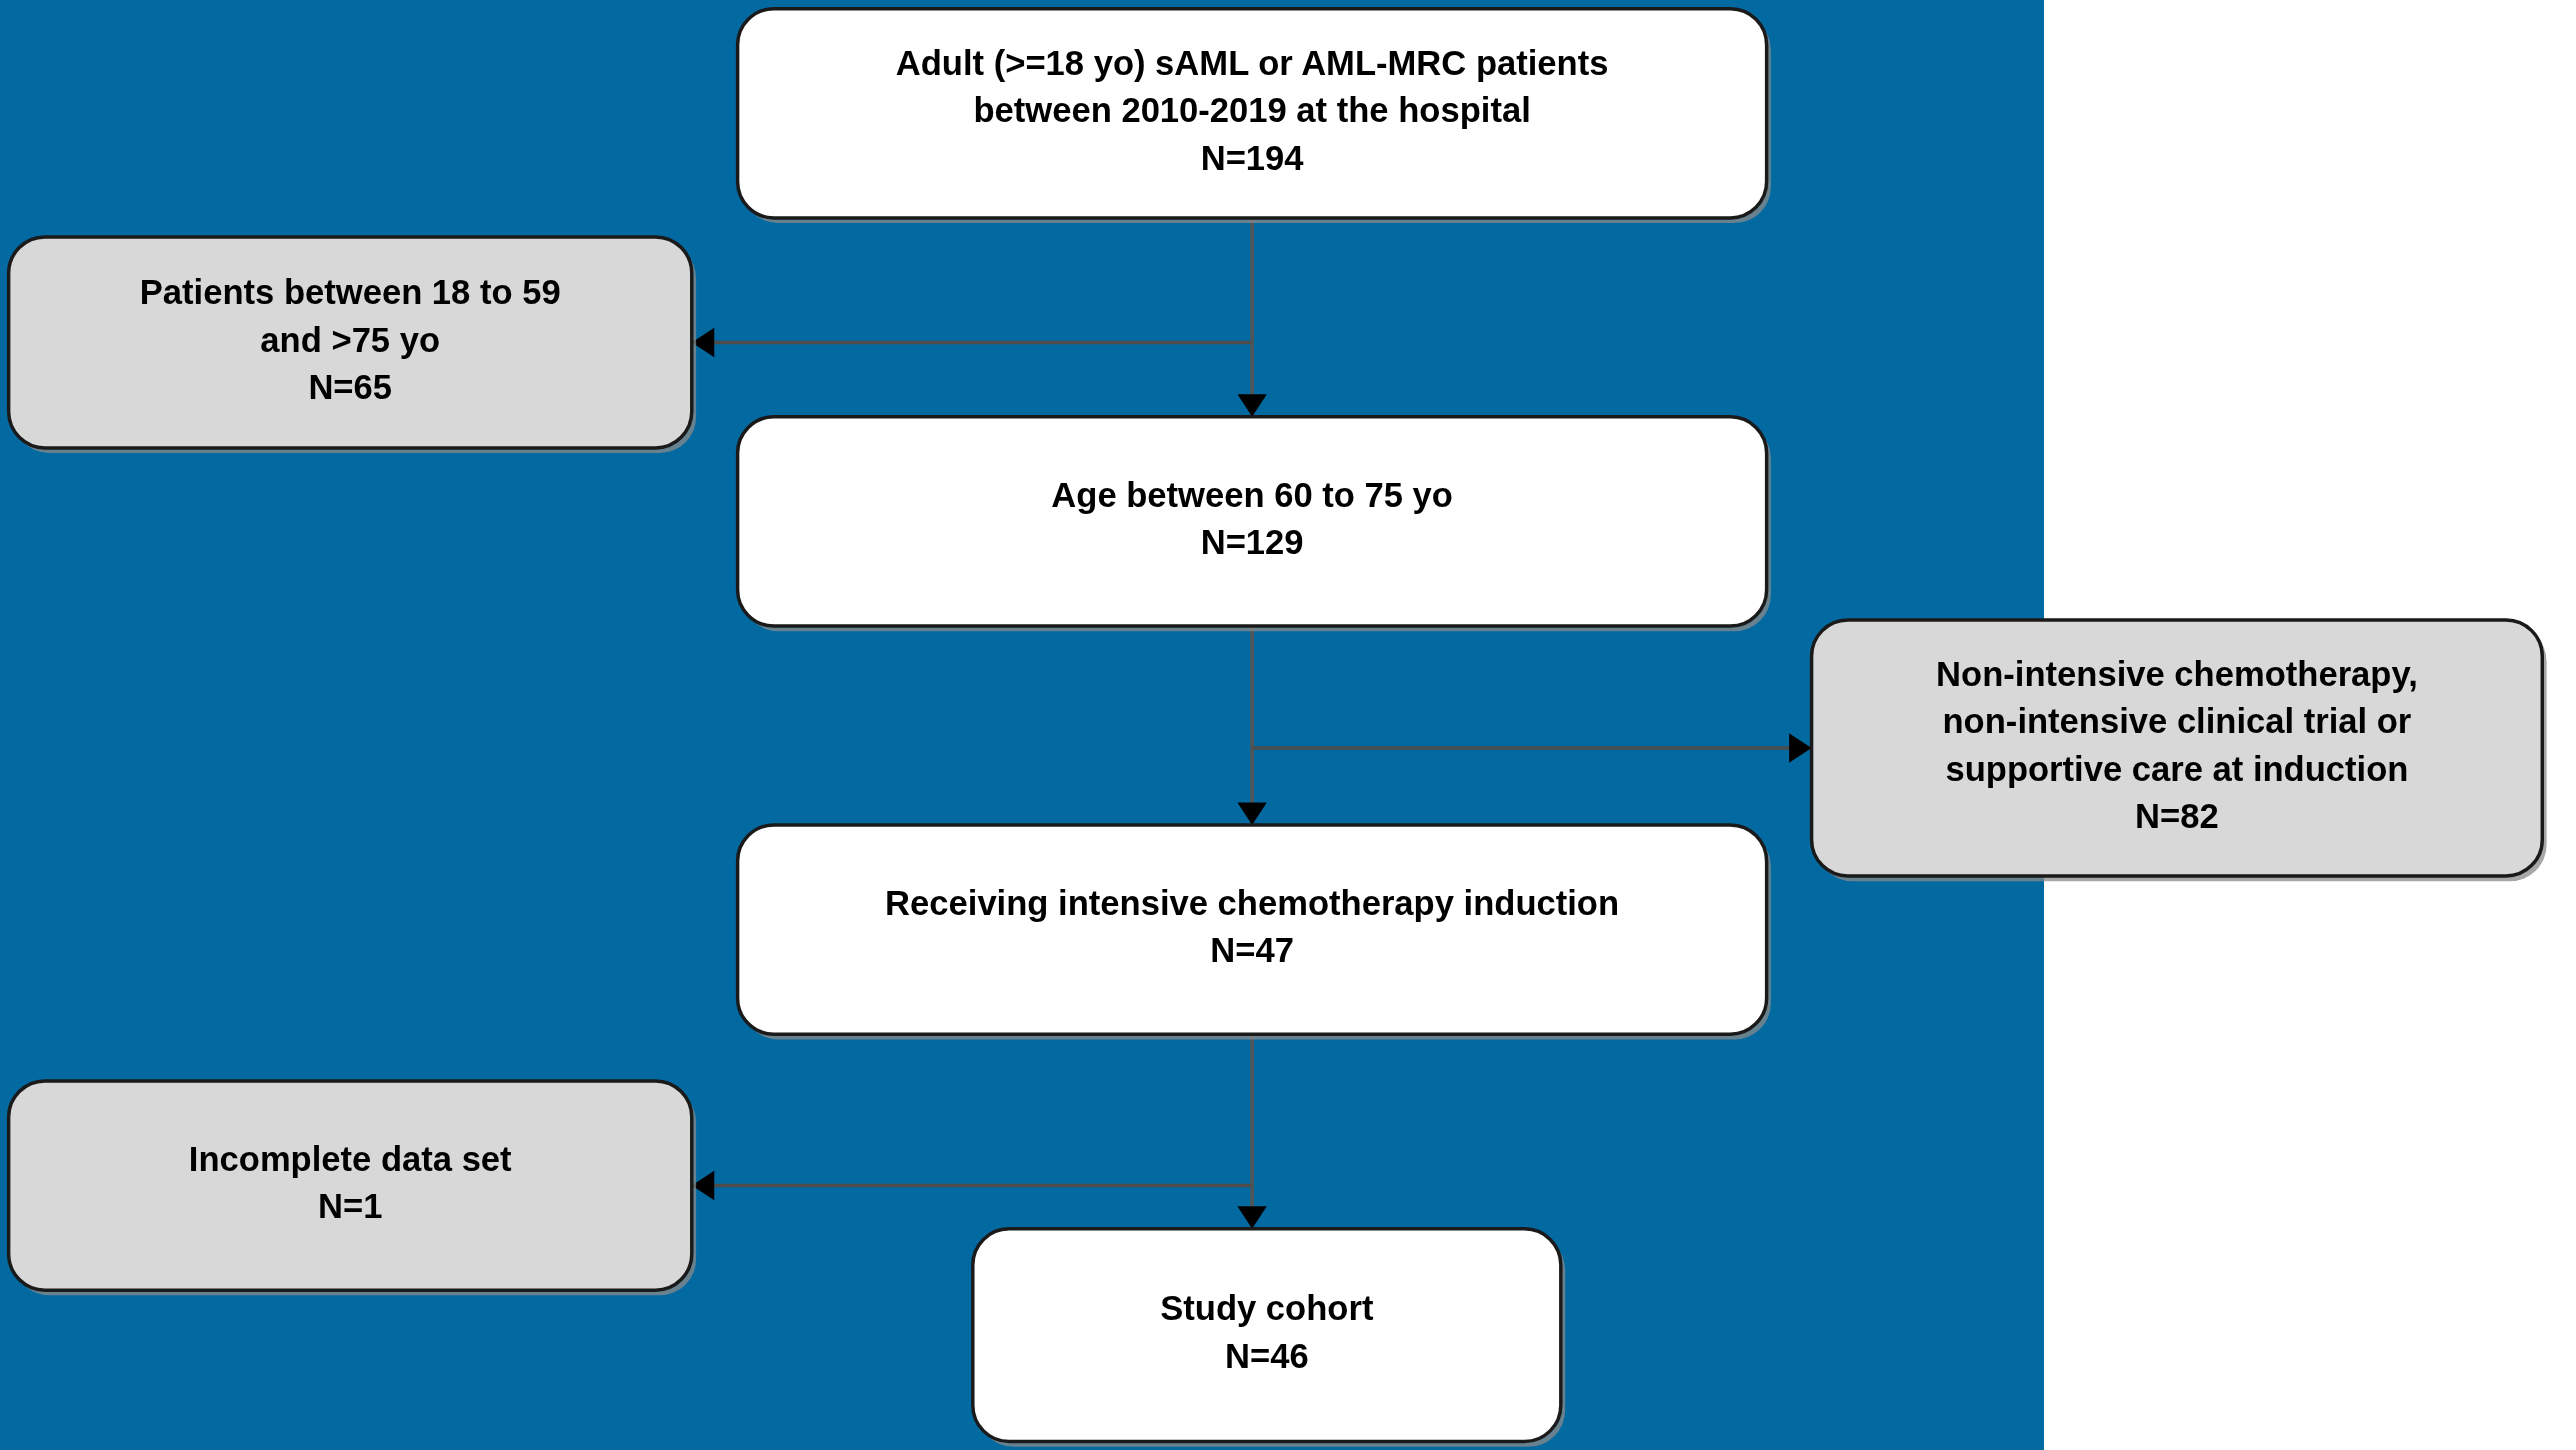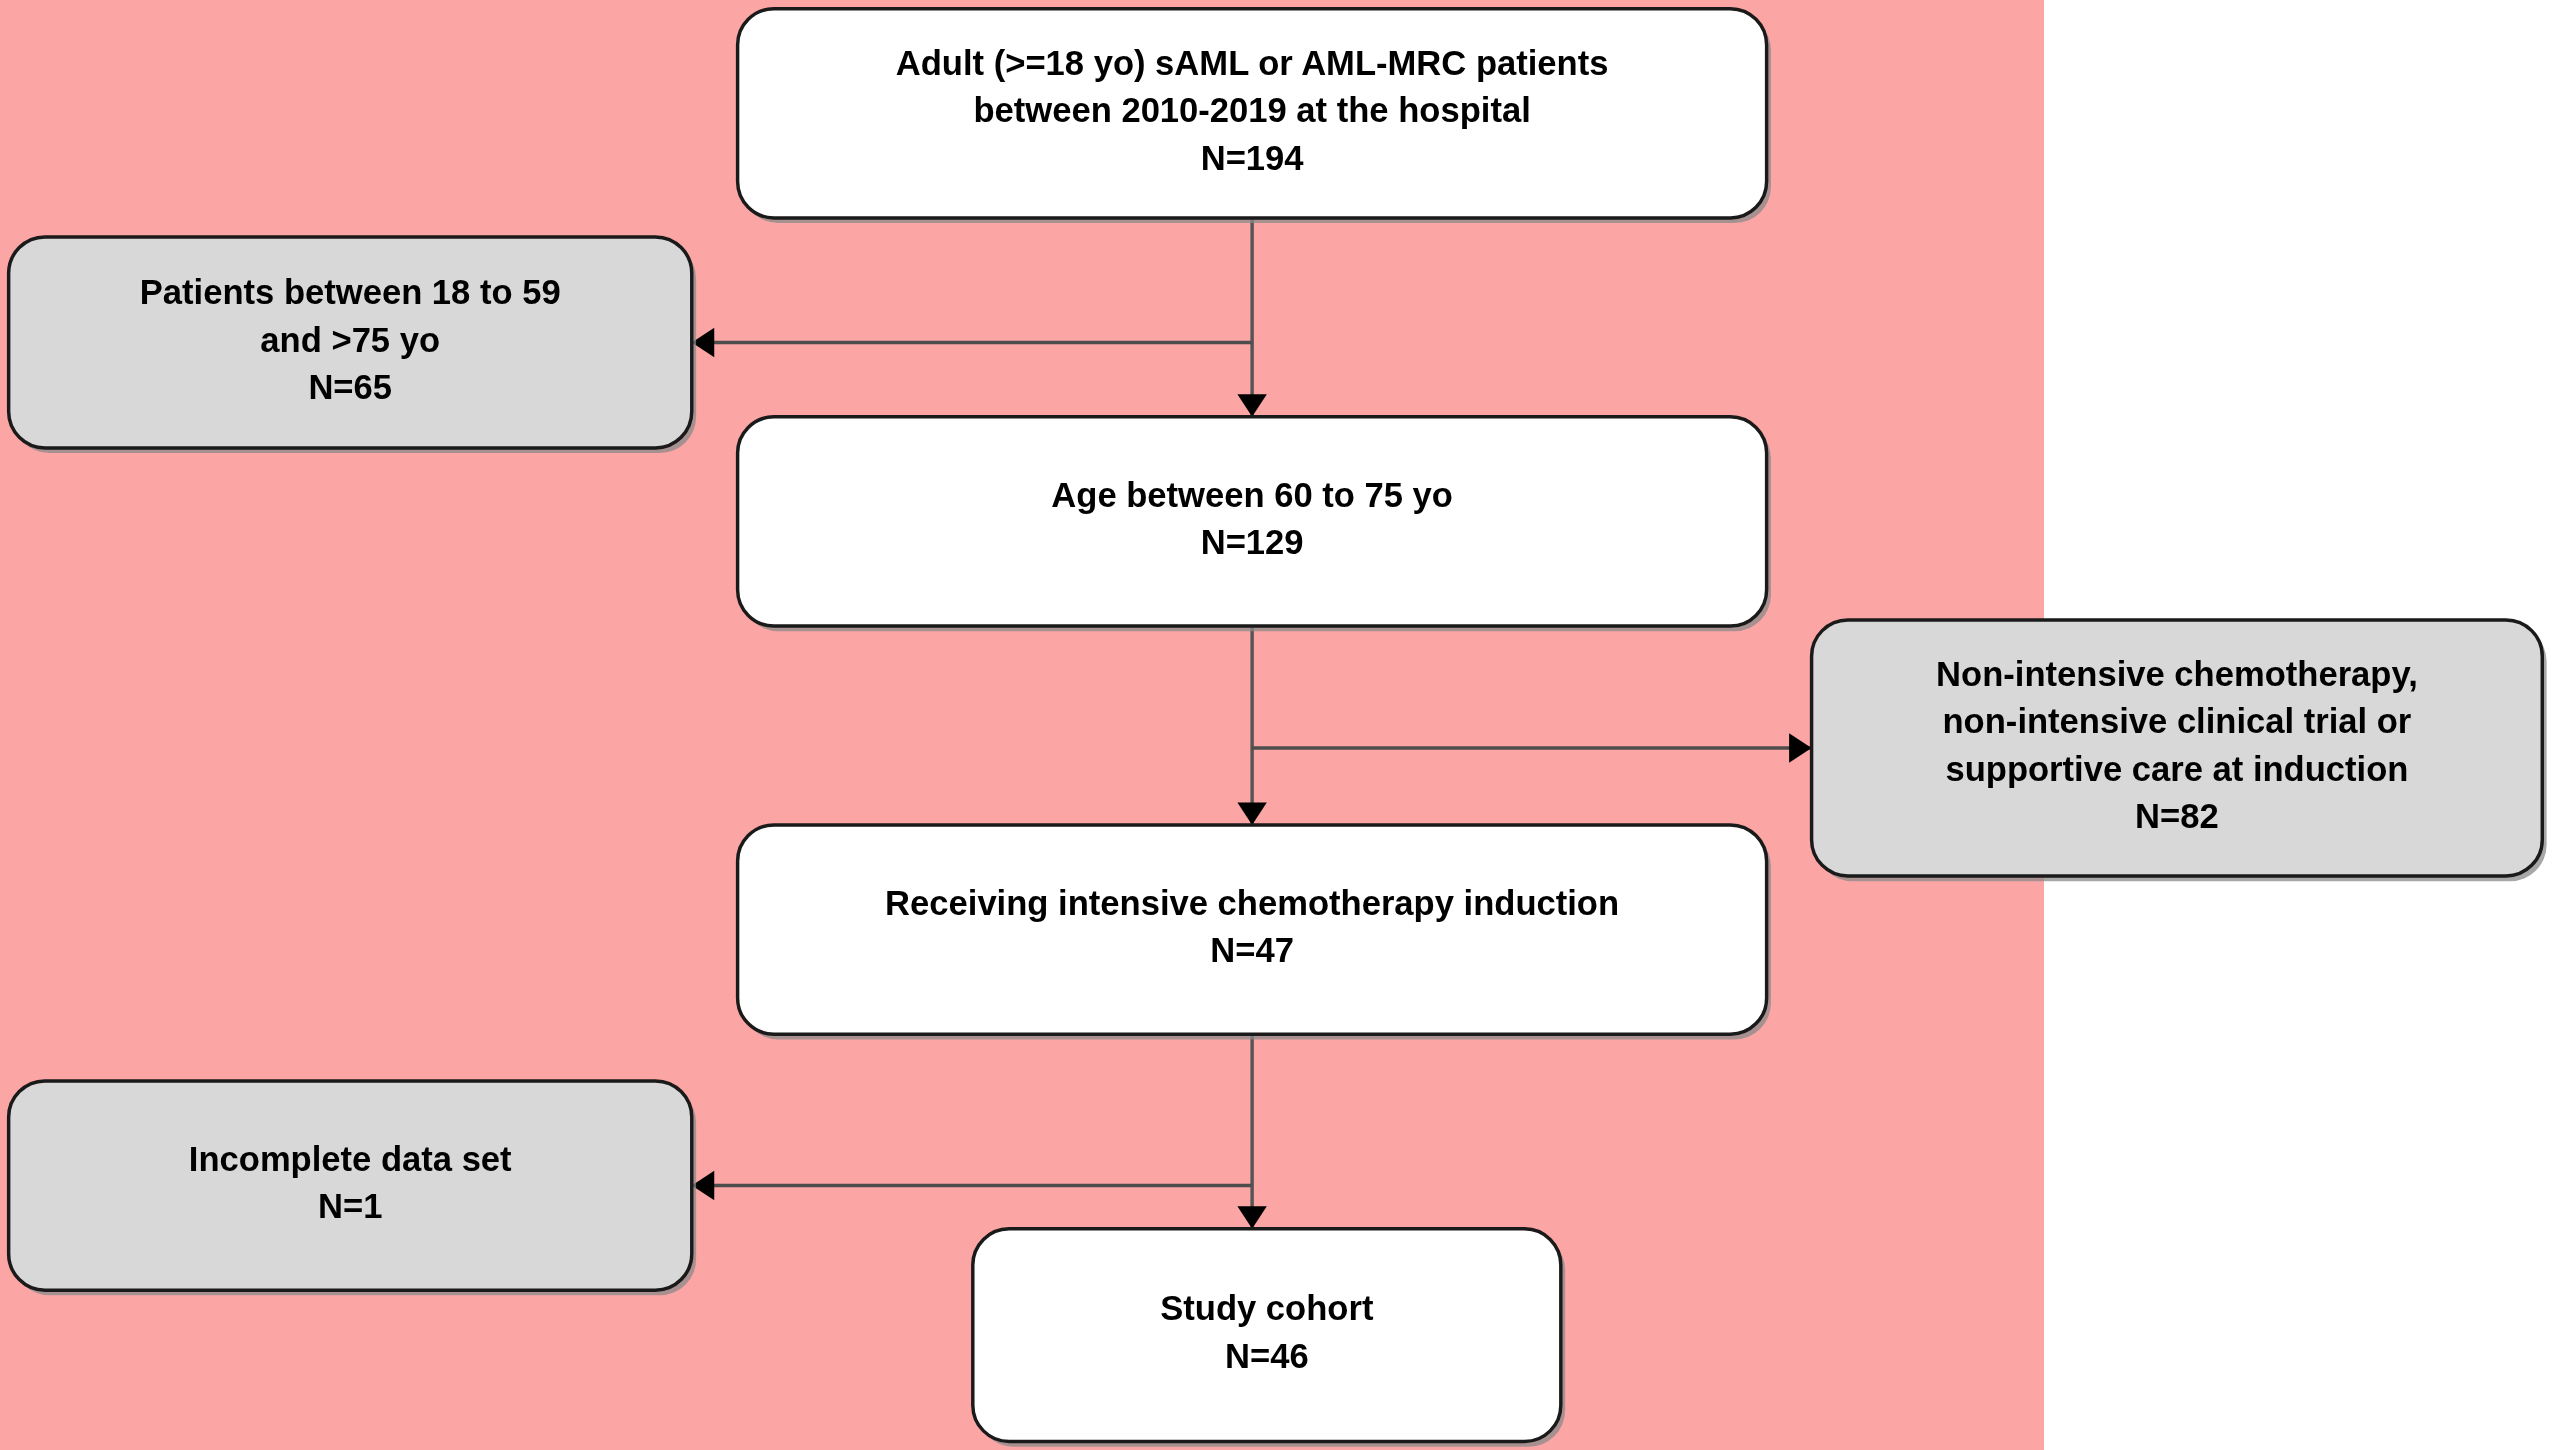--- a/index.html
+++ b/index.html
@@ -11,21 +11,21 @@
   body {
     width: 2576px;
     height: 1451px;
     overflow: hidden;
     font-family: "Liberation Sans", sans-serif;
   }
   #flow-root {
     position: relative;
     width: 2044px;
     height: 1451px;
-    background: #fca5a5;
+    background: #0369a1;
   }
   svg.flow-canvas {
     position: absolute;
     top: 0;
     left: 0;
     width: 2576px;
     height: 1451px;
     display: block;
   }
   .node-rect {

